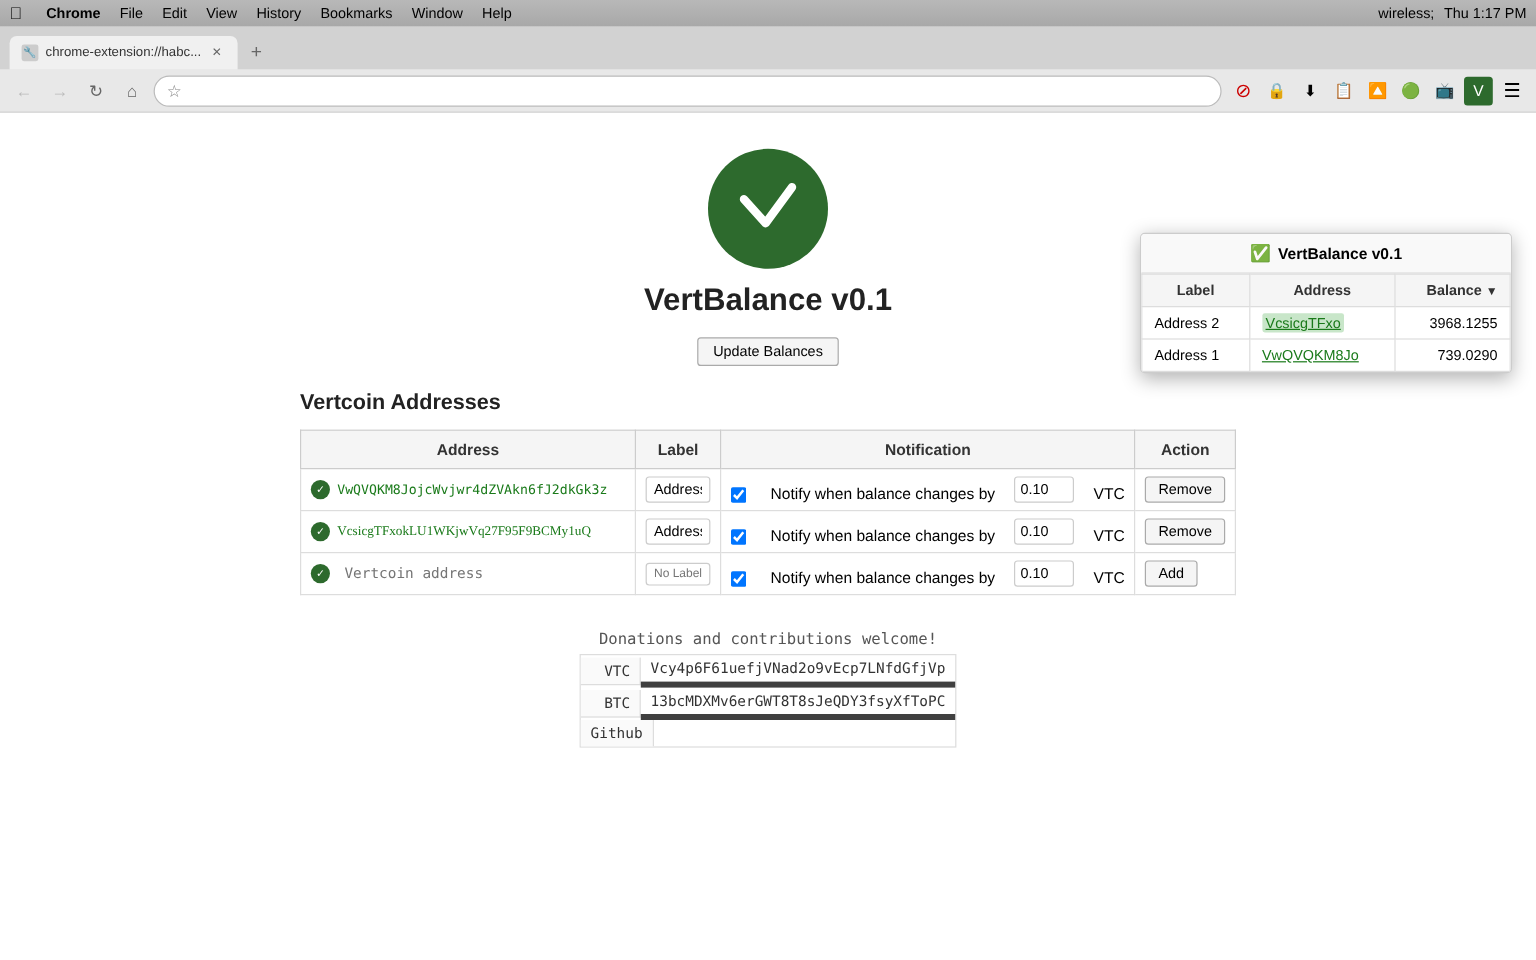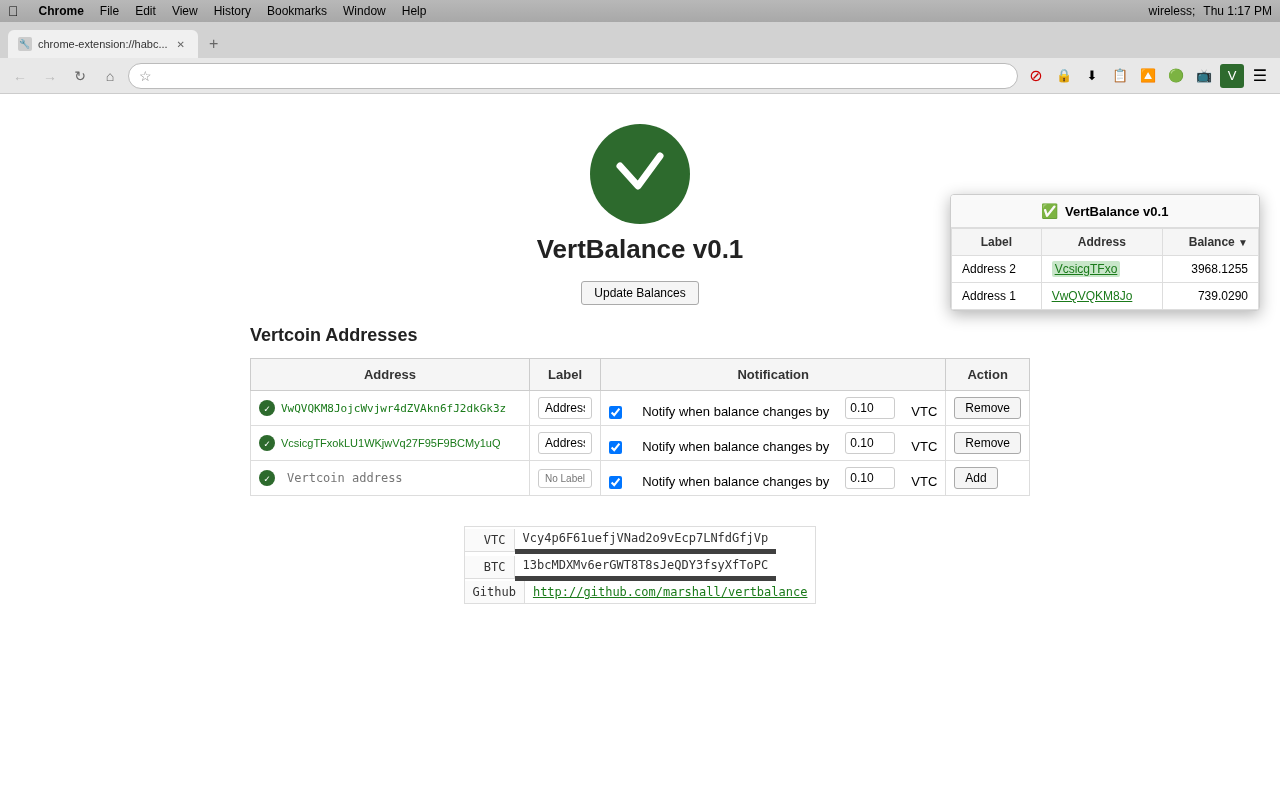--- a/index.html
+++ b/index.html
@@ -519,21 +519,21 @@
             </td>
             <td>
               <button class="action-btn">Remove</button>
             </td>
           </tr>
 
           <tr>
             <td>
               <div class="address-cell">
                 <span class="green-check-circle">✓</span>
-                <span style="color:#1a7a1a;font-family:Liberation Sans, sans-serif;font-size:11px;">VcsicgTFxokLU1WKjwVq27F95F9BCMy1uQ</span>
+                <span style="color:#1a7a1a;font-family:Liberation Serif, serif;font-size:11px;">VcsicgTFxokLU1WKjwVq27F95F9BCMy1uQ</span>
               </div>
             </td>
             <td>
               <input type="text" value="Address 2" style="width: 100%; padding: 3px 6px; border: 1px solid rgb(204, 204, 204); border-radius: 3px; font-size: 12px;">
             </td>
             <td>
               <div class="notification-cell">
                 <input type="checkbox" checked="" style="">
                 <span>Notify when balance changes by</span>
                 <input type="text" value="0.10" style="width: 50px; padding: 3px 4px; border: 1px solid rgb(204, 204, 204); border-radius: 3px; font-size: 12px;">
@@ -564,32 +564,32 @@
               </div>
             </td>
             <td>
               <button class="action-btn">Add</button>
             </td>
           </tr>
         </tbody>
       </table>
 
       <div class="donation-section">
+        <p class="donation-title">Donations and contributions welcome!</p>
         <div class="donation-table">
           <div class="donation-row">
             <div class="donation-label">VTC</div>
             <div class="donation-value">Vcy4p6F61uefjVNad2o9vEcp7LNfdGfjVp</div>
           </div>
           <div class="donation-row">
             <div class="donation-label">BTC</div>
             <div class="donation-value">13bcMDXMv6erGWT8T8sJeQDY3fsyXfToPC</div>
           </div>
           <div class="donation-row">
             <div class="donation-label">Github</div>
-            <div class="donation-value link">http://github.com/marshall/vertbalance</div>
           </div>
         </div>
       </div>
 
     </div>
 
     <div class="popup-overlay">
       <div class="popup-header">
         <span class="popup-check">✅</span>
         <span>VertBalance v0.1</span>

